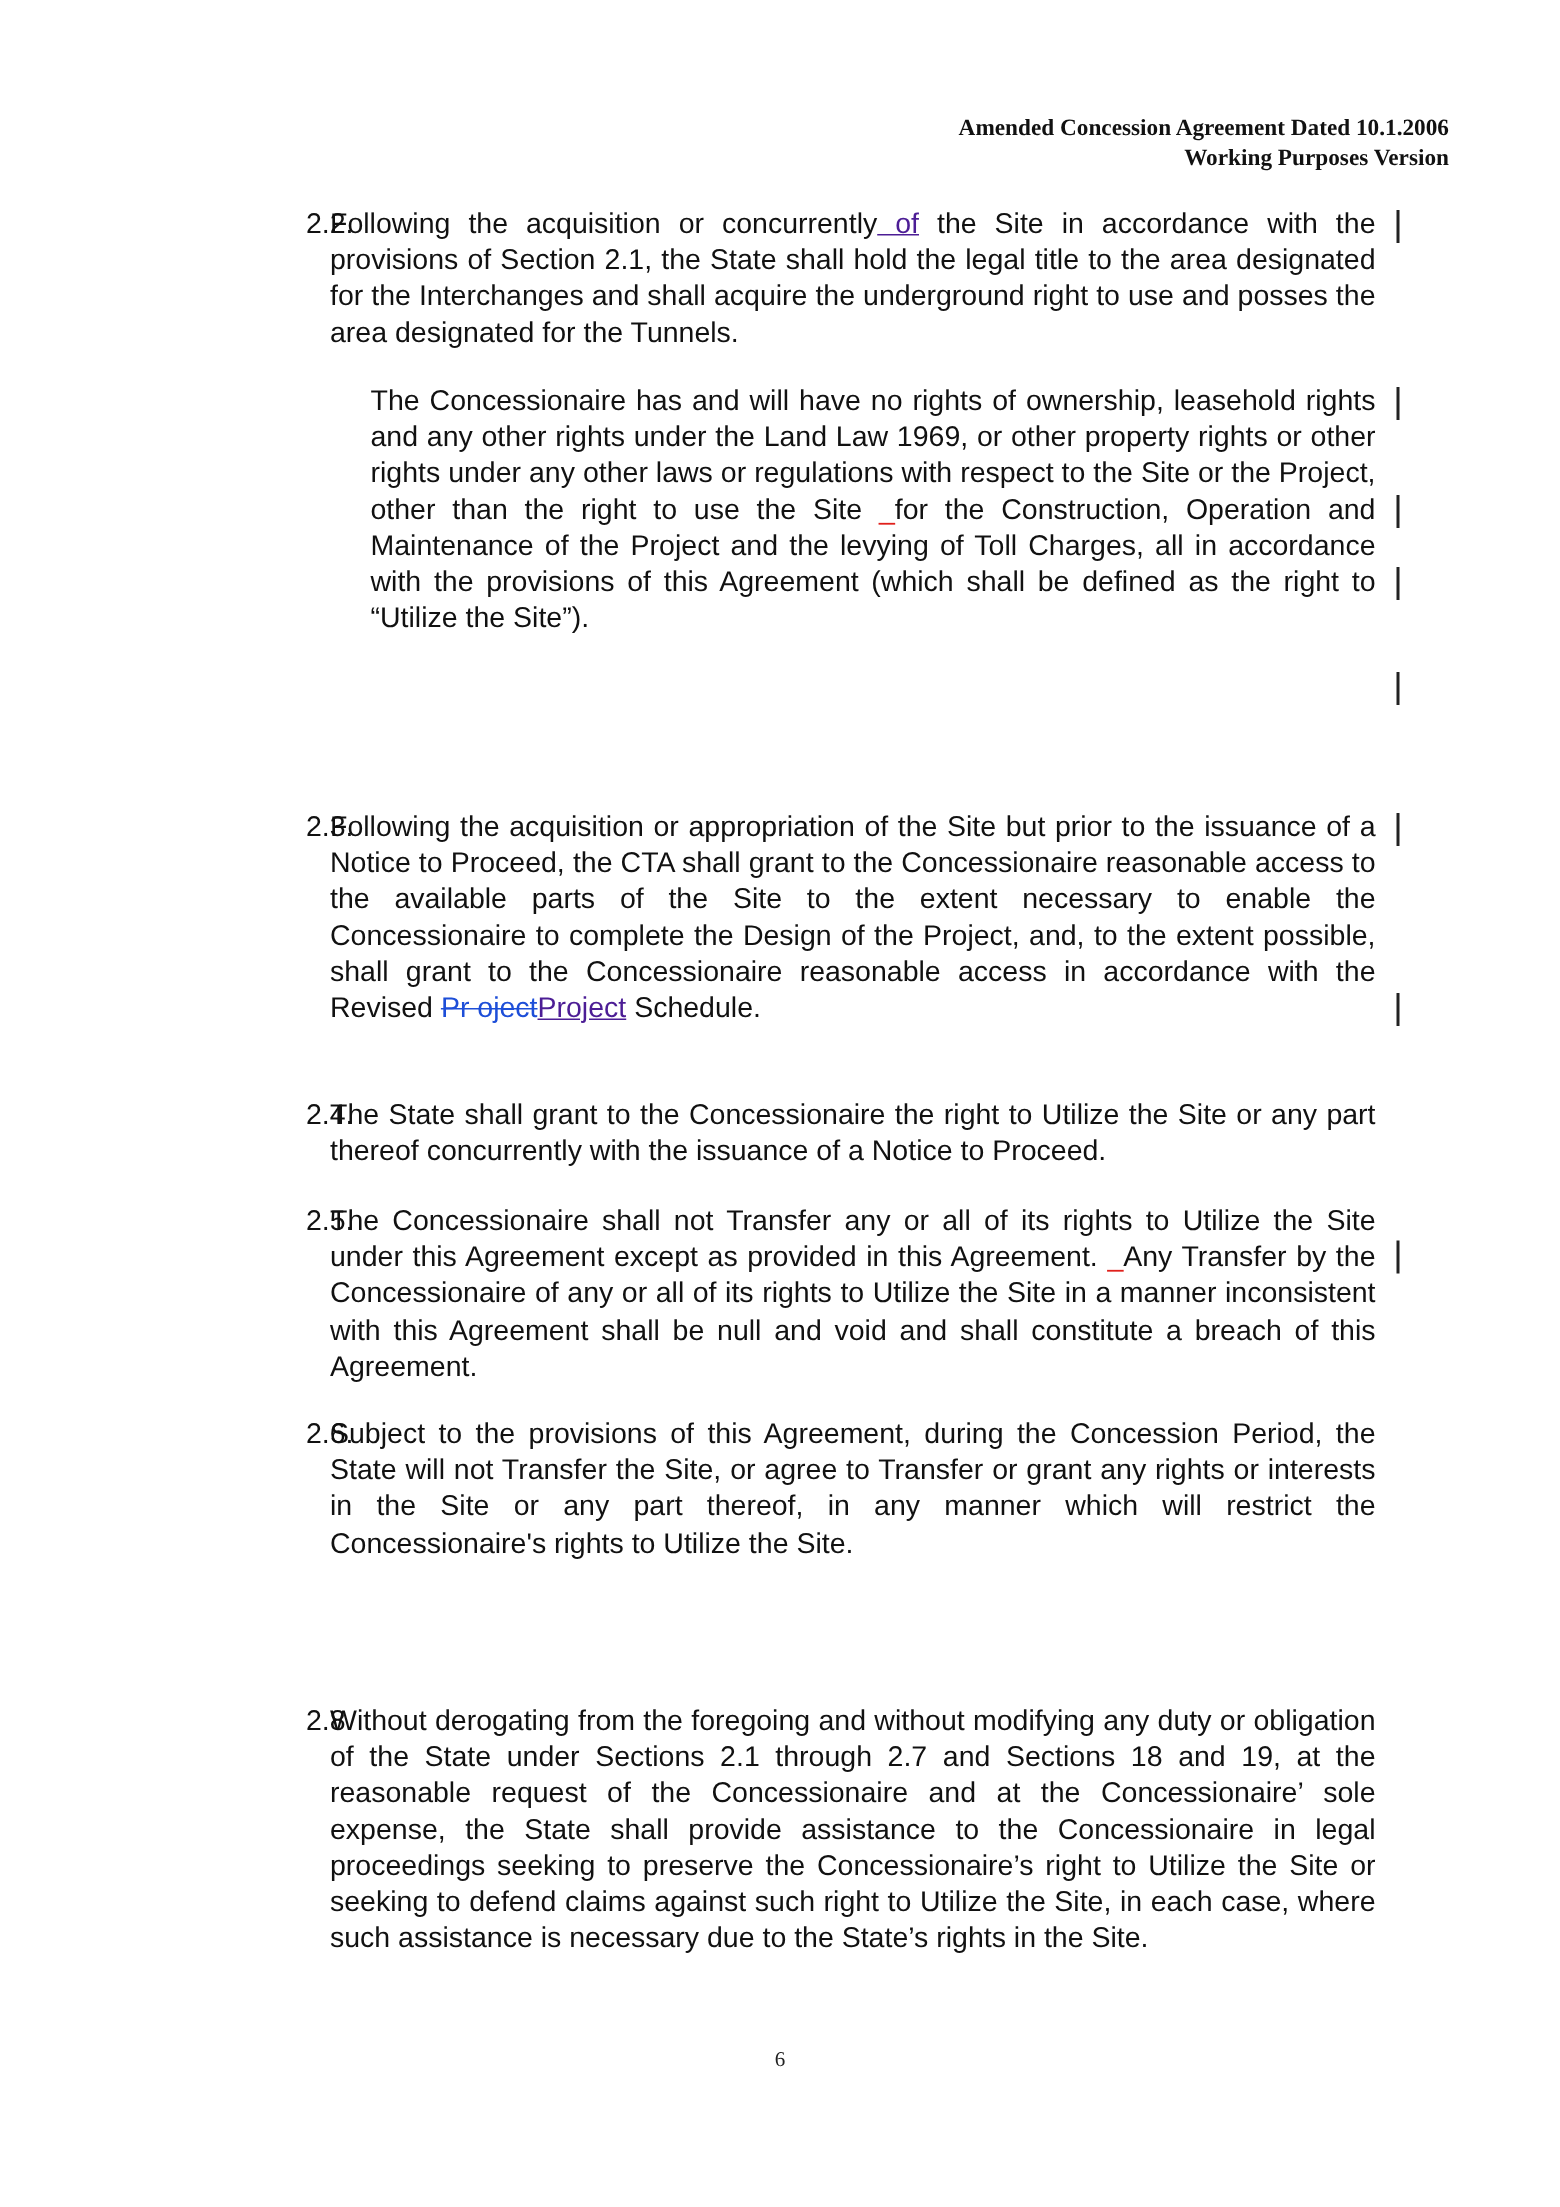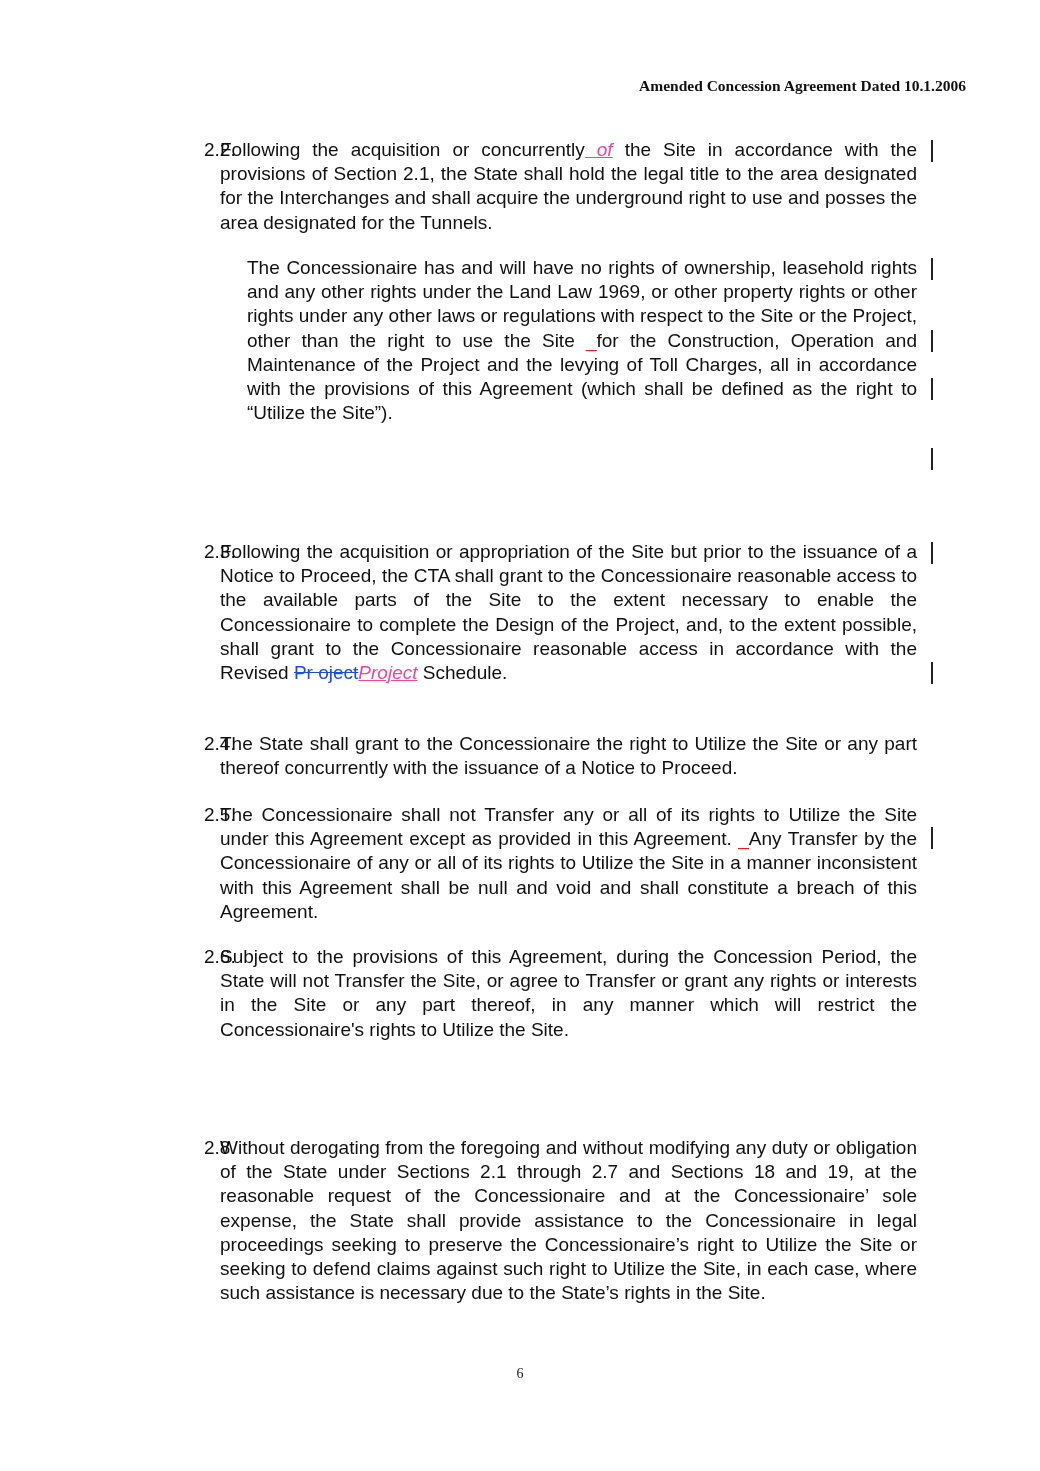--- a/index.html
+++ b/index.html
@@ -5,34 +5,35 @@
   html, body { margin: 0; padding: 0; background: #ffffff; }
   body { width: 1040px; height: 1471px; position: relative; overflow: hidden; }
   .page { position: absolute; left: 0; top: 0; width: 1040px; height: 1471px; background: #fff; color: #111; padding-left: 48px; }
   .header { position: absolute; right: 122px; top: 76px; text-align: right;
     font-family: "Liberation Serif", serif; font-weight: bold; font-size: 15.5px; line-height: 20px; color: #111; }
   .body-text { font-family: "Liberation Sans", sans-serif; font-size: 19px; line-height: 24.2px; color: #111; }
   .section { position: absolute; left: 172px; width: 745px; }
   .section .num { position: absolute; left: 0; top: 0; margin-left: 32px; }
   .section .txt { margin-left: 48px; text-align: justify; }
   .sub { position: absolute; left: 247px; width: 670px; text-align: justify; }
-  .ins { color: #ec4899; text-decoration: underline; font-style: italic; }
+  .ins { color: #4c1d95; text-decoration: underline; }
   .del { color: #1d4ed8; text-decoration: line-through; }
   .ins-mark { color: #e0201b; }
   .bar { position: absolute; left: 931px; width: 2px; height: 22px; background: #222; }
   .footer { position: absolute; left: 0; width: 1040px; top: 1366px; text-align: center;
     font-family: "Liberation Serif", serif; font-size: 14px; color: #222; }
 </style>
 </head>
 <body>
 
 <div class="page">
 
   <div class="header">
     <div>Amended Concession Agreement Dated 10.1.2006</div>
+    <div>Working Purposes Version</div>
   </div>
 
   <div class="section body-text" style="top:138px;">
     <span class="num">2.2.</span>
     <div class="txt"><span>Following the acquisition or concurrently</span><span class="ins"> of</span><span> the Site in accordance with the provisions of Section 2.1, the State shall hold the legal title to the area designated for the Interchanges and shall acquire the underground right to use and posses the area designated for the Tunnels.</span></div>
   </div>
   <div class="bar" style="top:140px;"></div>
 
   <div class="sub body-text" style="top:256px;"><span>The Concessionaire has and will have no rights of ownership, leasehold rights and any other rights under the Land Law 1969, or other property rights or other rights under any other laws or regulations with respect to the Site or the Project, other than the right to use the Site </span><span class="ins-mark">_</span><span>for the Construction, Operation and Maintenance of the Project and the levying of Toll Charges, all in accordance with the provisions of this Agreement (which shall be defined as the right to “Utilize the Site”).</span></div>
   <div class="bar" style="top:258px;"></div>

